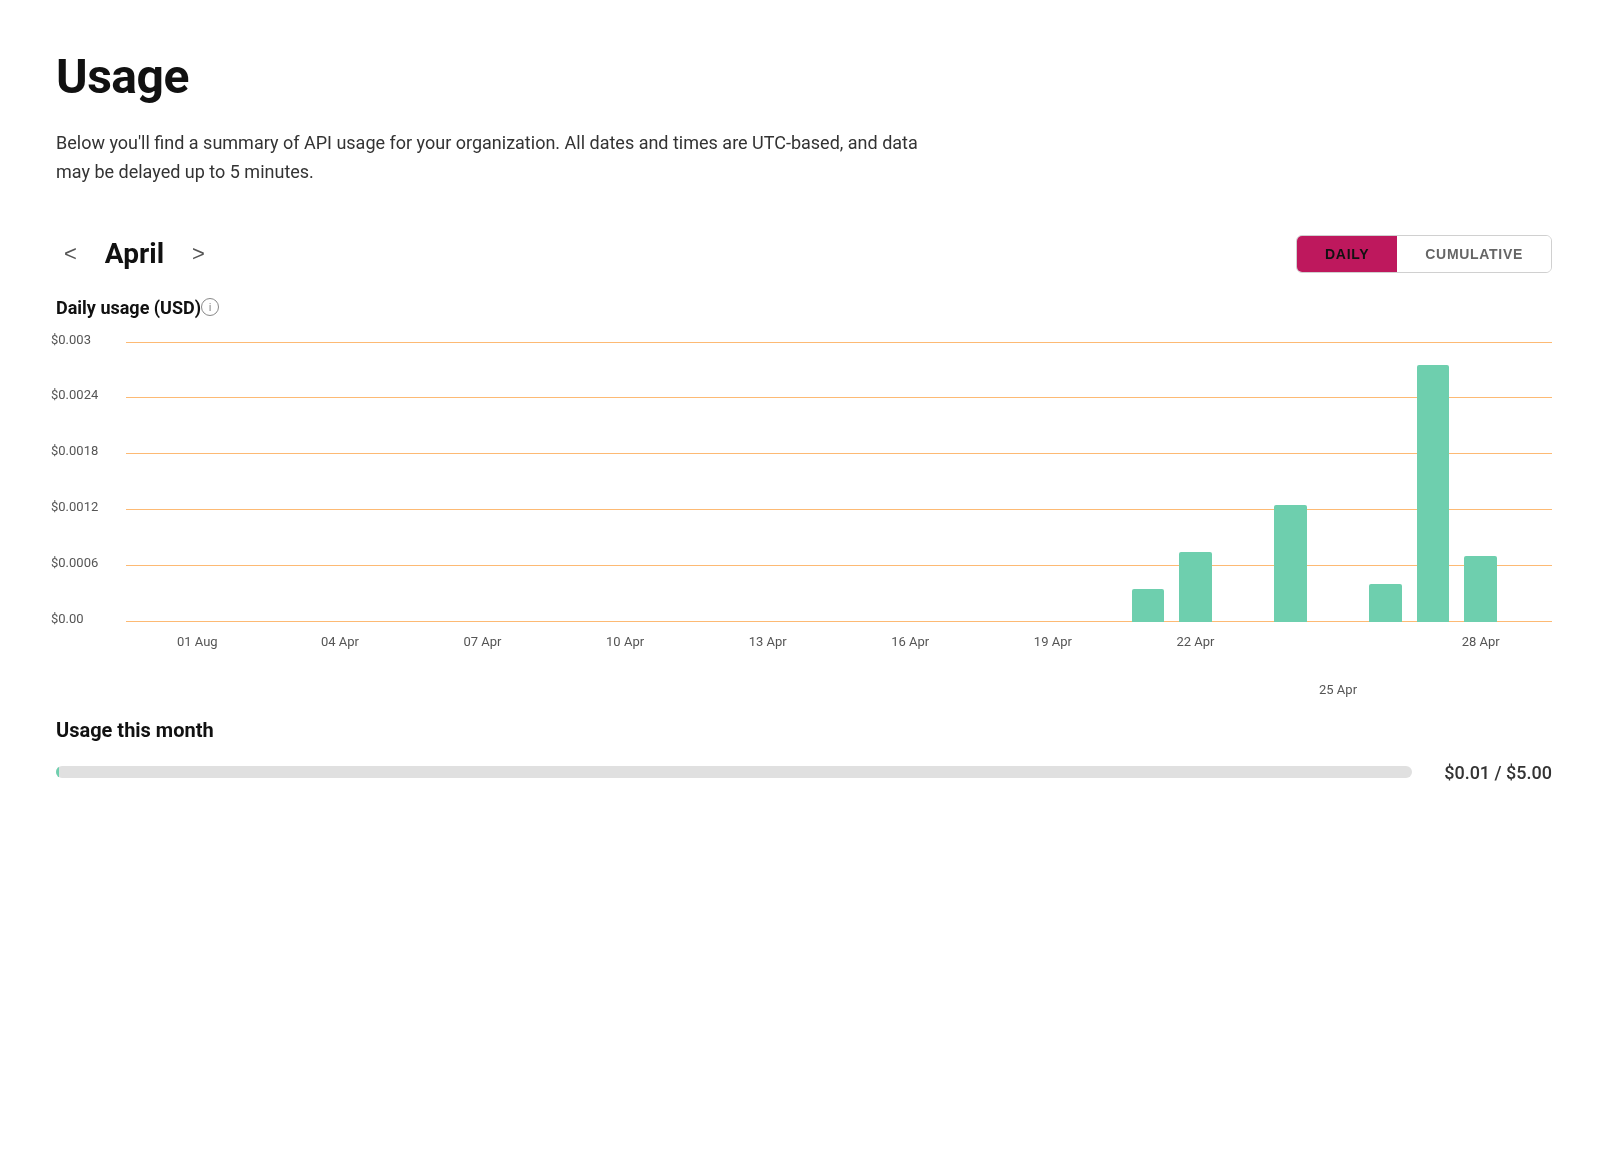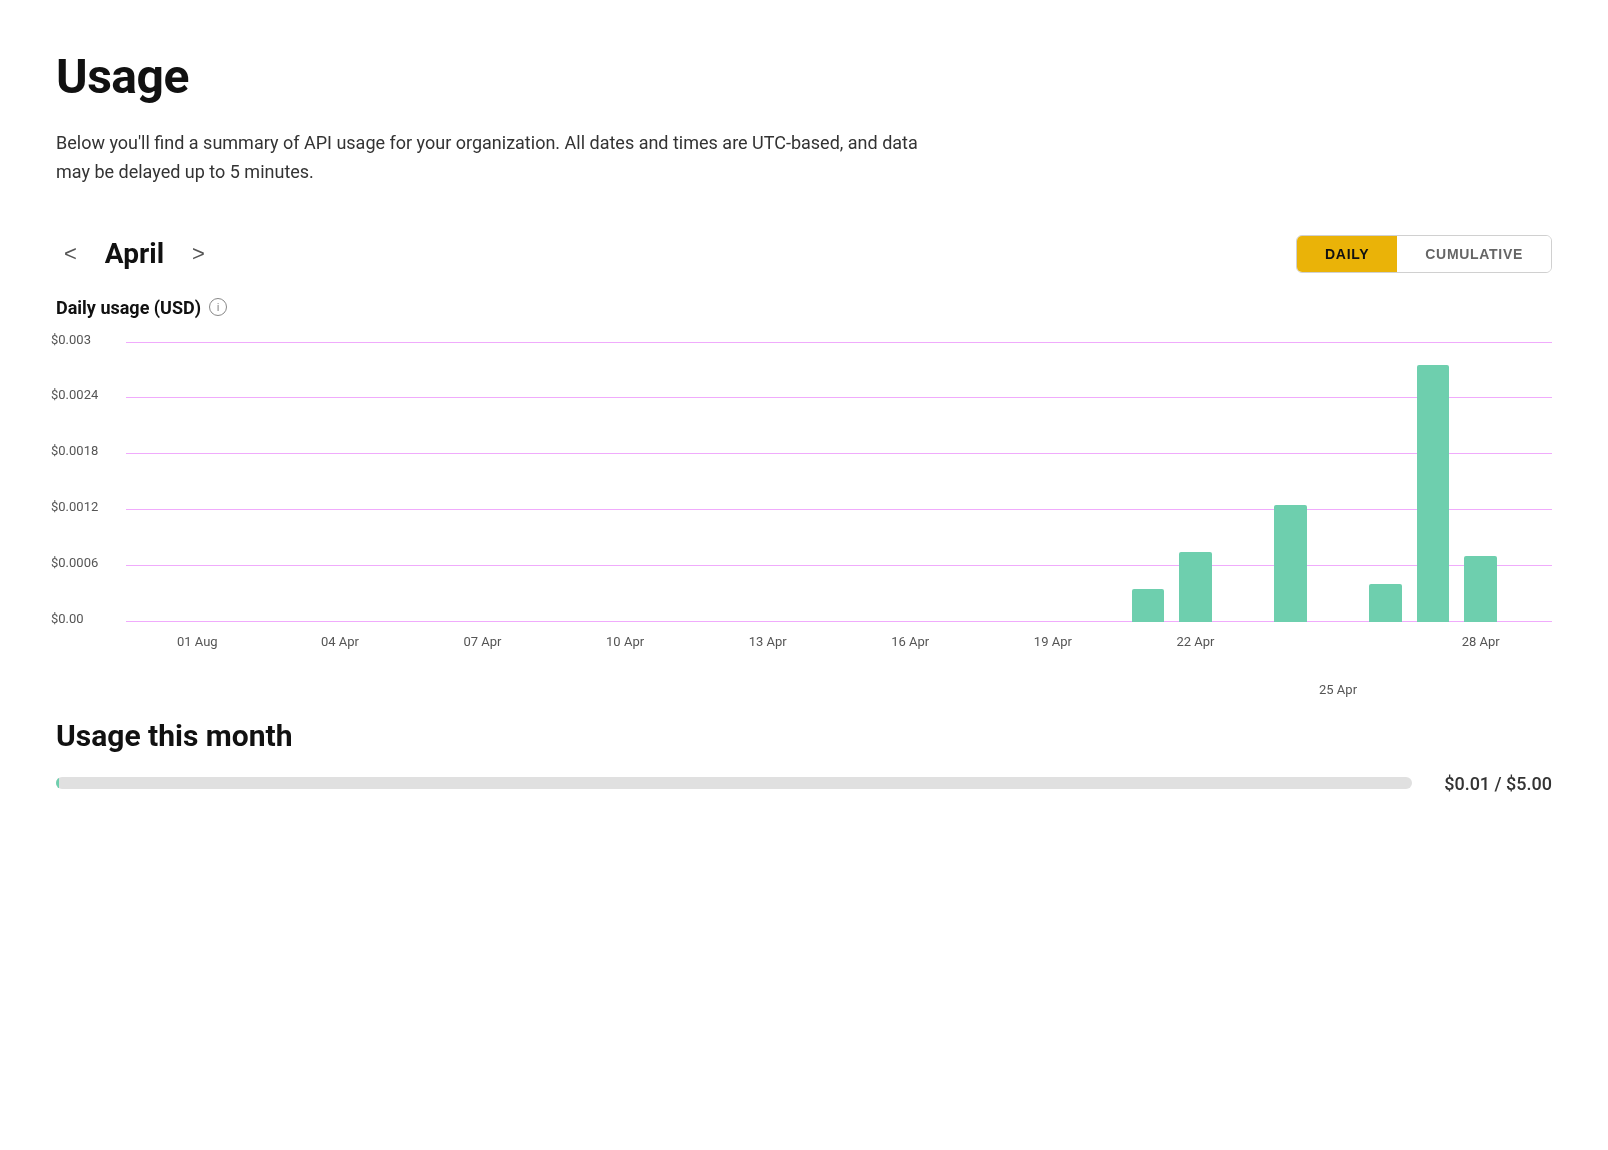--- a/index.html
+++ b/index.html
@@ -70,28 +70,28 @@
       font-size: 14px;
       font-weight: 600;
       letter-spacing: 0.05em;
       cursor: pointer;
       border: none;
       background: #fff;
       color: #666;
     }
 
     .toggle-btn.active {
-      background: #eab308;
+      background: #be185d;
       color: #111;
     }
 
     .chart-title-row {
       display: flex;
       align-items: center;
-      gap: 8px;
+      gap: 0;
       margin-bottom: 24px;
     }
 
     .chart-title {
       font-size: 18px;
       font-weight: 700;
     }
 
     .info-icon {
       width: 18px;
@@ -117,21 +117,21 @@
       position: absolute;
       top: 0; left: 70px; right: 0; bottom: 40px;
       display: flex;
       flex-direction: column;
       justify-content: space-between;
     }
 
     .grid-line {
       width: 100%;
       height: 1px;
-      background: #f0abfc;
+      background: #fdba74;
       position: relative;
     }
 
     .y-label {
       position: absolute;
       left: -75px;
       top: -10px;
       font-size: 13px;
       color: #555;
       white-space: nowrap;
@@ -181,21 +181,21 @@
       font-size: 13px;
       color: #555;
       white-space: nowrap;
     }
 
     .usage-month-section {
       margin-top: 16px;
     }
 
     .usage-month-title {
-      font-size: 30px;
+      font-size: 20px;
       font-weight: 700;
       margin-bottom: 20px;
     }
 
     .progress-row {
       display: flex;
       align-items: center;
       gap: 32px;
     }
 

